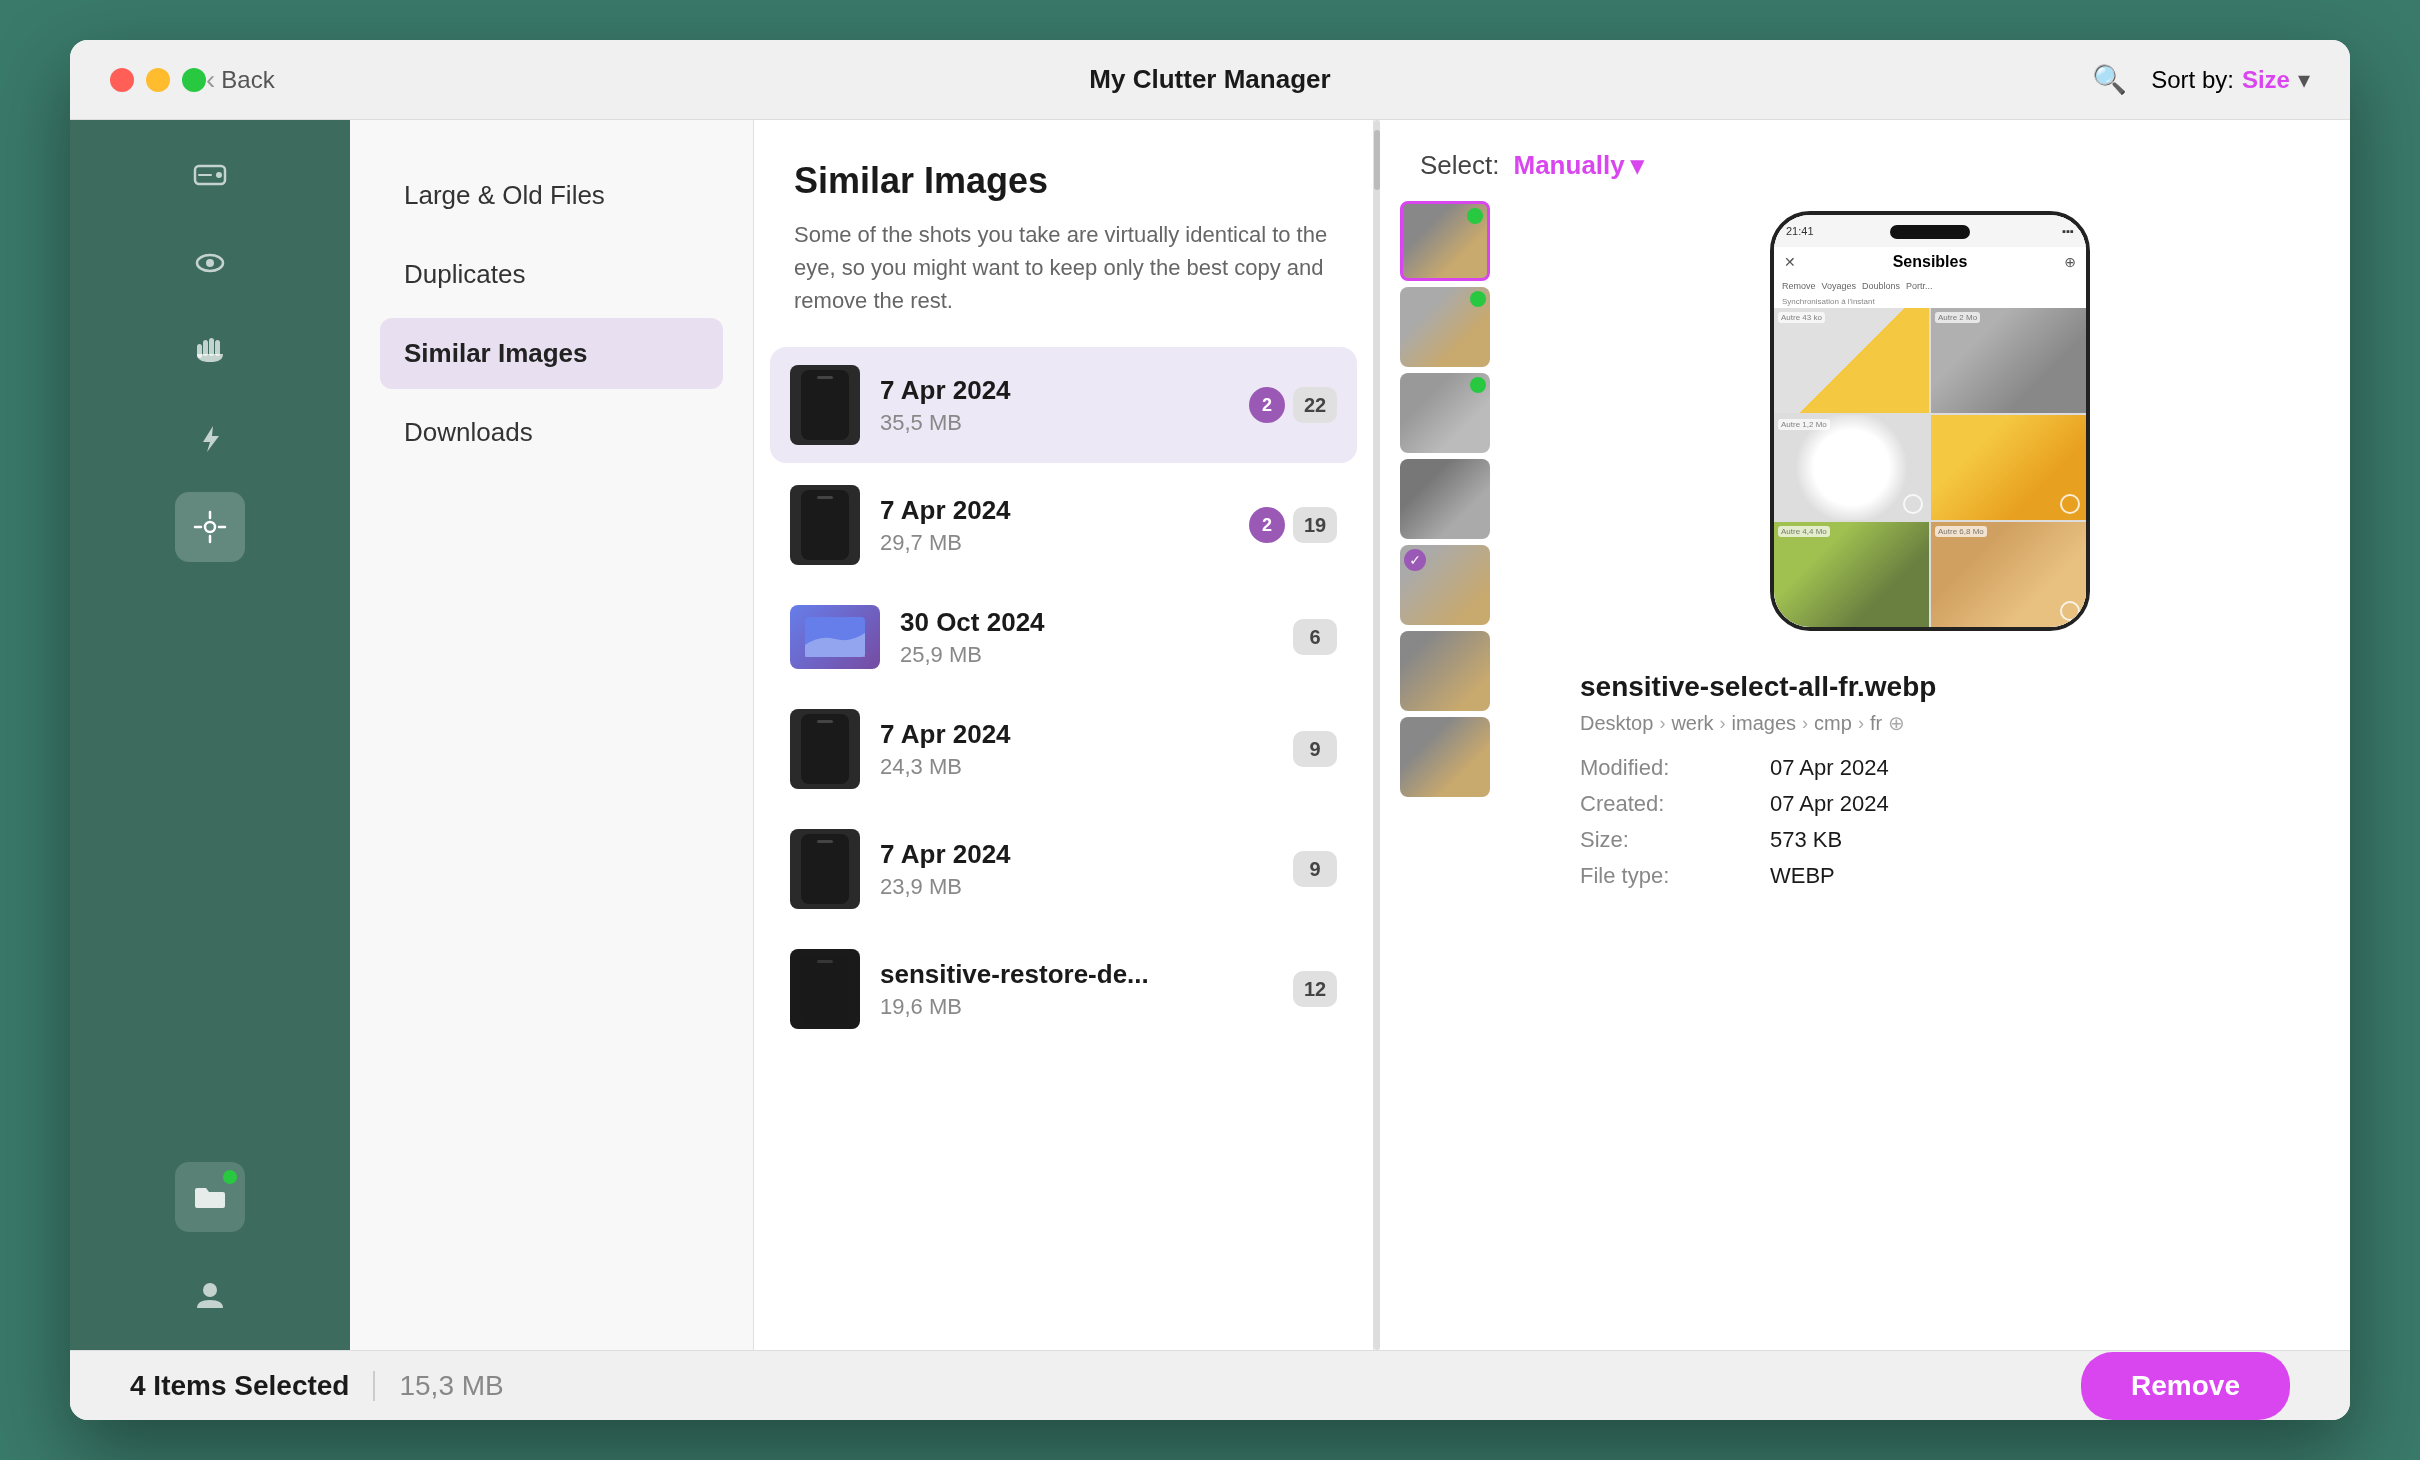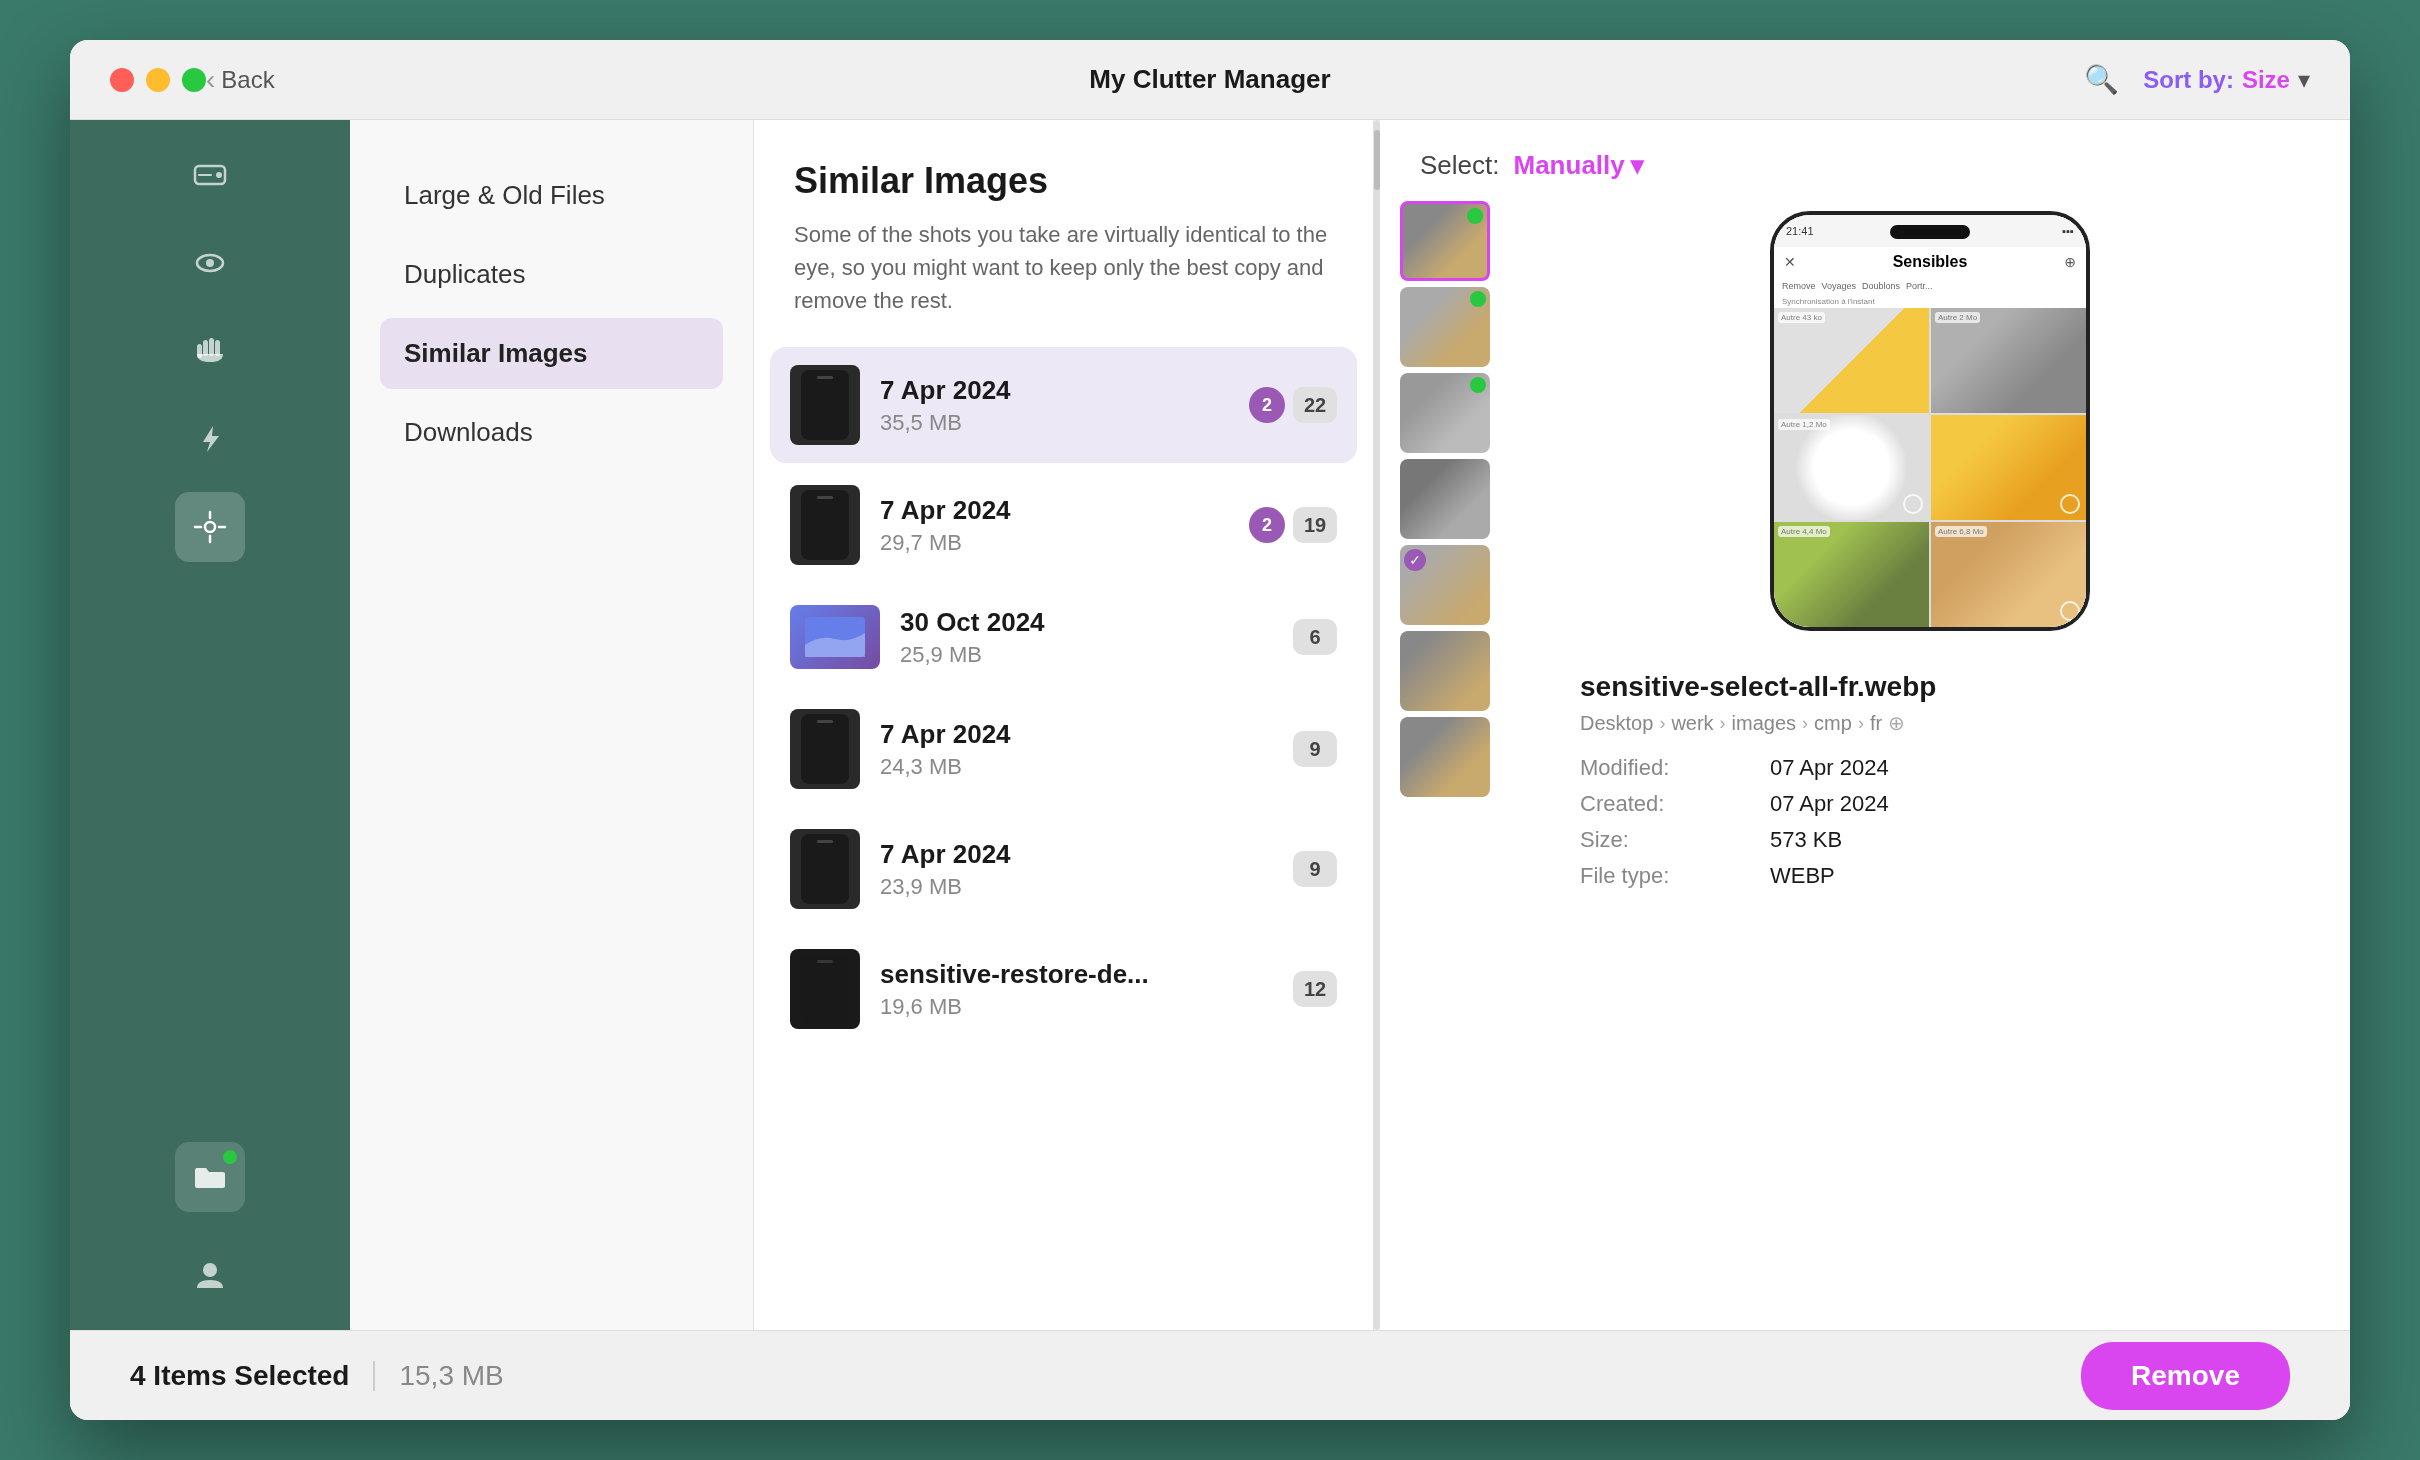--- a/index.html
+++ b/index.html
@@ -68,21 +68,21 @@
       background: none;
       border: none;
     }
     .sort-by {
       font-size: 24px;
       color: #555;
       display: flex;
       align-items: center;
       gap: 8px;
     }
-    .sort-by span.sort-label { color: #8b5cf6; font-weight: bold; }
+    .sort-by span.sort-label { color: #000000; }
     .sort-by span.sort-value { color: #d946ef; font-weight: 600; }
     .back-btn {
       display: flex;
       align-items: center;
       gap: 6px;
       font-size: 24px;
       color: #555;
       cursor: pointer;
       background: none;
       border: none;
@@ -472,21 +472,21 @@
       display: grid;
       grid-template-columns: 180px 1fr;
       gap: 10px 10px;
       font-size: 22px;
     }
     .detail-label { color: #888; }
     .detail-value { color: #1a1a1a; font-weight: 500; }
 
     
     .bottom-bar {
-      height: 90px;
+      height: 70px;
       background: #f0f0f0;
       border-top: 1px solid #ddd;
       display: flex;
       align-items: center;
       padding: 0 60px;
       gap: 24px;
       flex-shrink: 0;
     }
     .selected-info {
       font-size: 28px;

